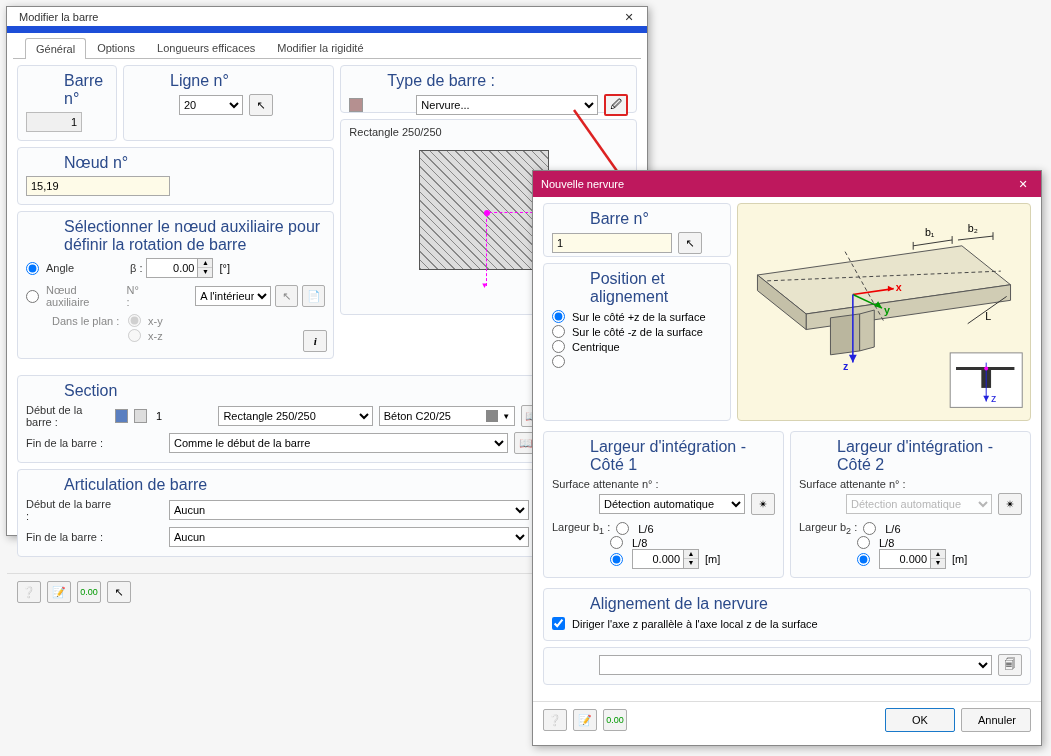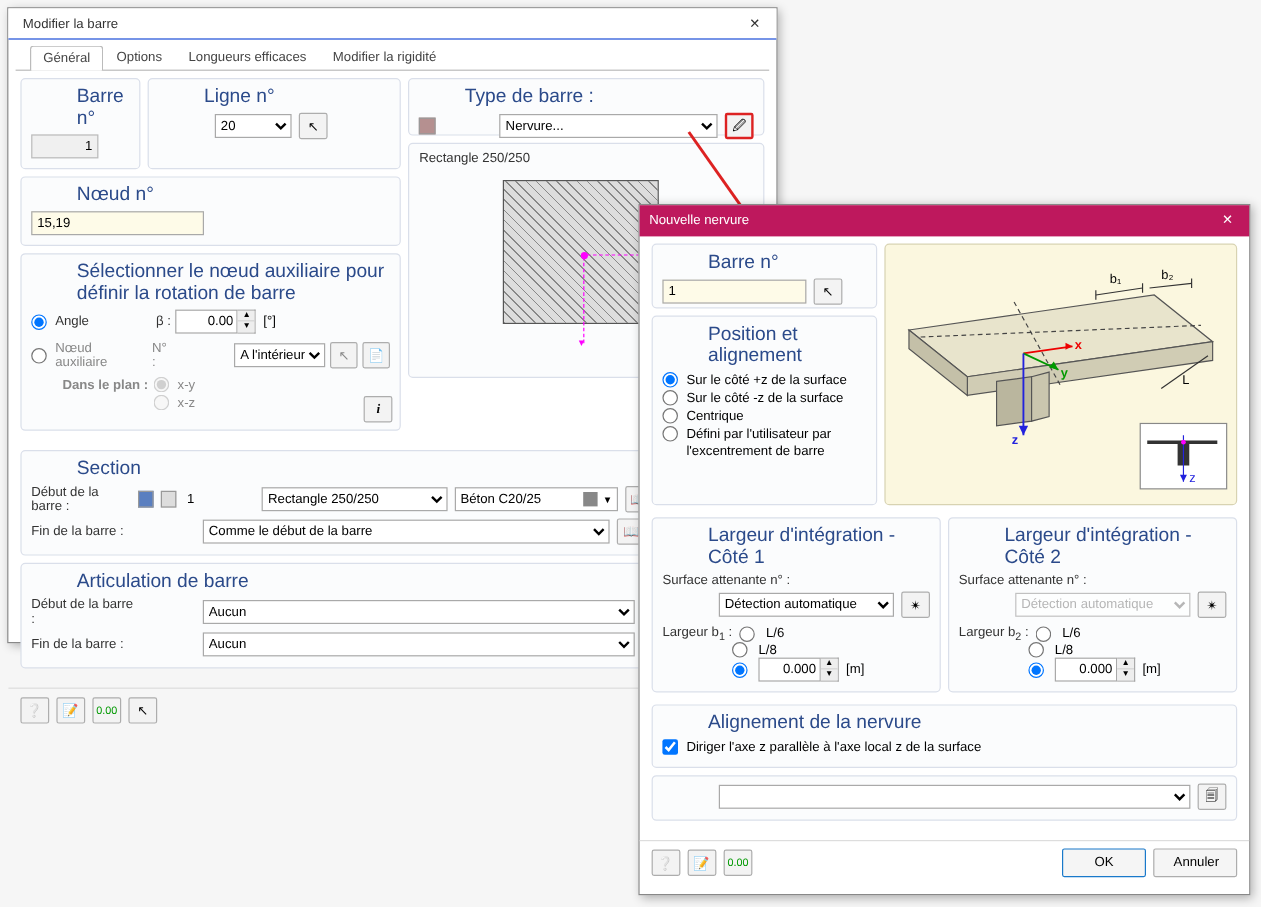--- a/index.html
+++ b/index.html
@@ -1,19 +1,19 @@
 <!DOCTYPE html>
 <html><head>
 <meta charset="utf-8">
 <style>
   * { box-sizing: border-box; font-family: "Segoe UI", Tahoma, sans-serif; font-size: 11px; }
   body { margin: 0; padding: 0; width: 1051px; height: 756px; background: #f6f6f6; position: relative; overflow: hidden; }
   .dialog { position: absolute; background: #fff; border: 1px solid #888; box-shadow: 2px 2px 8px rgba(0,0,0,0.3); }
   .titlebar { height: 26px; line-height: 26px; padding: 0 8px; display: flex; justify-content: space-between; align-items: center; }
-  .titlebar.light { background: #fff; color: #333; border-bottom: 1px solid #1d4ed8; padding-left: 12px; }
+  .titlebar.light { background: #fff; color: #333; border-bottom: 7px solid #1d4ed8; padding-left: 12px; }
   .titlebar.blue { background: #be185d; color: #fff; }
   .close-x { width: 20px; text-align: center; cursor: pointer; }
   .tabs { display: flex; border-bottom: 1px solid #bbb; margin: 4px 6px 0 6px; padding-left: 12px; }
   .tab { padding: 4px 10px; border: 1px solid transparent; border-bottom: none; cursor: pointer; color: #444; }
   .tab.active { border-color: #bbb; background: #fff; border-radius: 3px 3px 0 0; position: relative; top: 1px; }
   .body { padding: 6px 10px 10px 10px; }
   .group { border: 1px solid #dadfea; border-radius: 4px; padding: 6px 8px 8px 8px; margin-bottom: 6px; background: #fbfcfd; position: relative; }
   .group-title { color: #2b4a8a; font-size: 16px; margin-bottom: 4px; margin-left: 38px; }
   .row { display: flex; align-items: center; gap: 6px; }
   .lbl { color: #333; }
@@ -89,21 +89,21 @@
         </div>
         <div class="radio-row" style="margin-top:6px; color:#888;">
           <input type="radio" name="rot" style="">
           <span style="width:80px;">Nœud auxiliaire</span>
           <span>N° :</span>
           <select class="sel" style="width:76px;"><option>A l'intérieur</option></select>
           <span class="btn-icon">↖</span>
           <span class="btn-icon">📄</span>
         </div>
         <div class="radio-row" style="margin-left:26px; margin-top:6px; color:#888;">
-          <span style="width:72px;font-weight:bold;">Dans le plan :</span>
+          <span style="width:72px;">Dans le plan :</span>
           <input type="radio" name="plan" checked="" disabled="" style="">
           <span>x-y</span>
         </div>
         <div class="radio-row" style="margin-left:26px; color:#888;">
           <span style="width:72px;"></span>
           <input type="radio" name="plan" disabled="" style="">
           <span>x-z</span>
         </div>
         <span class="btn-icon" style="position:absolute; bottom:6px; right:6px; font-weight:bold; font-style:italic; font-family:serif;">i</span>
       </div>
@@ -220,21 +220,20 @@
           <div class="radio-row">
               <input type="radio" name="pos" style="">
               <span>Sur le côté -z de la surface</span>
             </div>
           <div class="radio-row">
               <input type="radio" name="pos" style="">
               <span>Centrique</span>
             </div>
           <div class="radio-row" style="align-items:flex-start;">
               <input type="radio" name="pos" style="">
-              <span style="line-height:1.3;">Défini par l'utilisateur par l'excentrement de barre</span>
             </div>
         </div>
       </div>
 
       <div class="group diagram" style="flex:1; height:218px; padding:0;">
         <svg width="100%" height="100%" viewBox="0 0 300 216">
 
           <polygon points="20,70 230,40 280,80 70,110" fill="#e8e4cc" stroke="#555"></polygon>
 
           <polygon points="70,110 280,80 280,96 70,126" fill="#d0ccb4" stroke="#555"></polygon>

